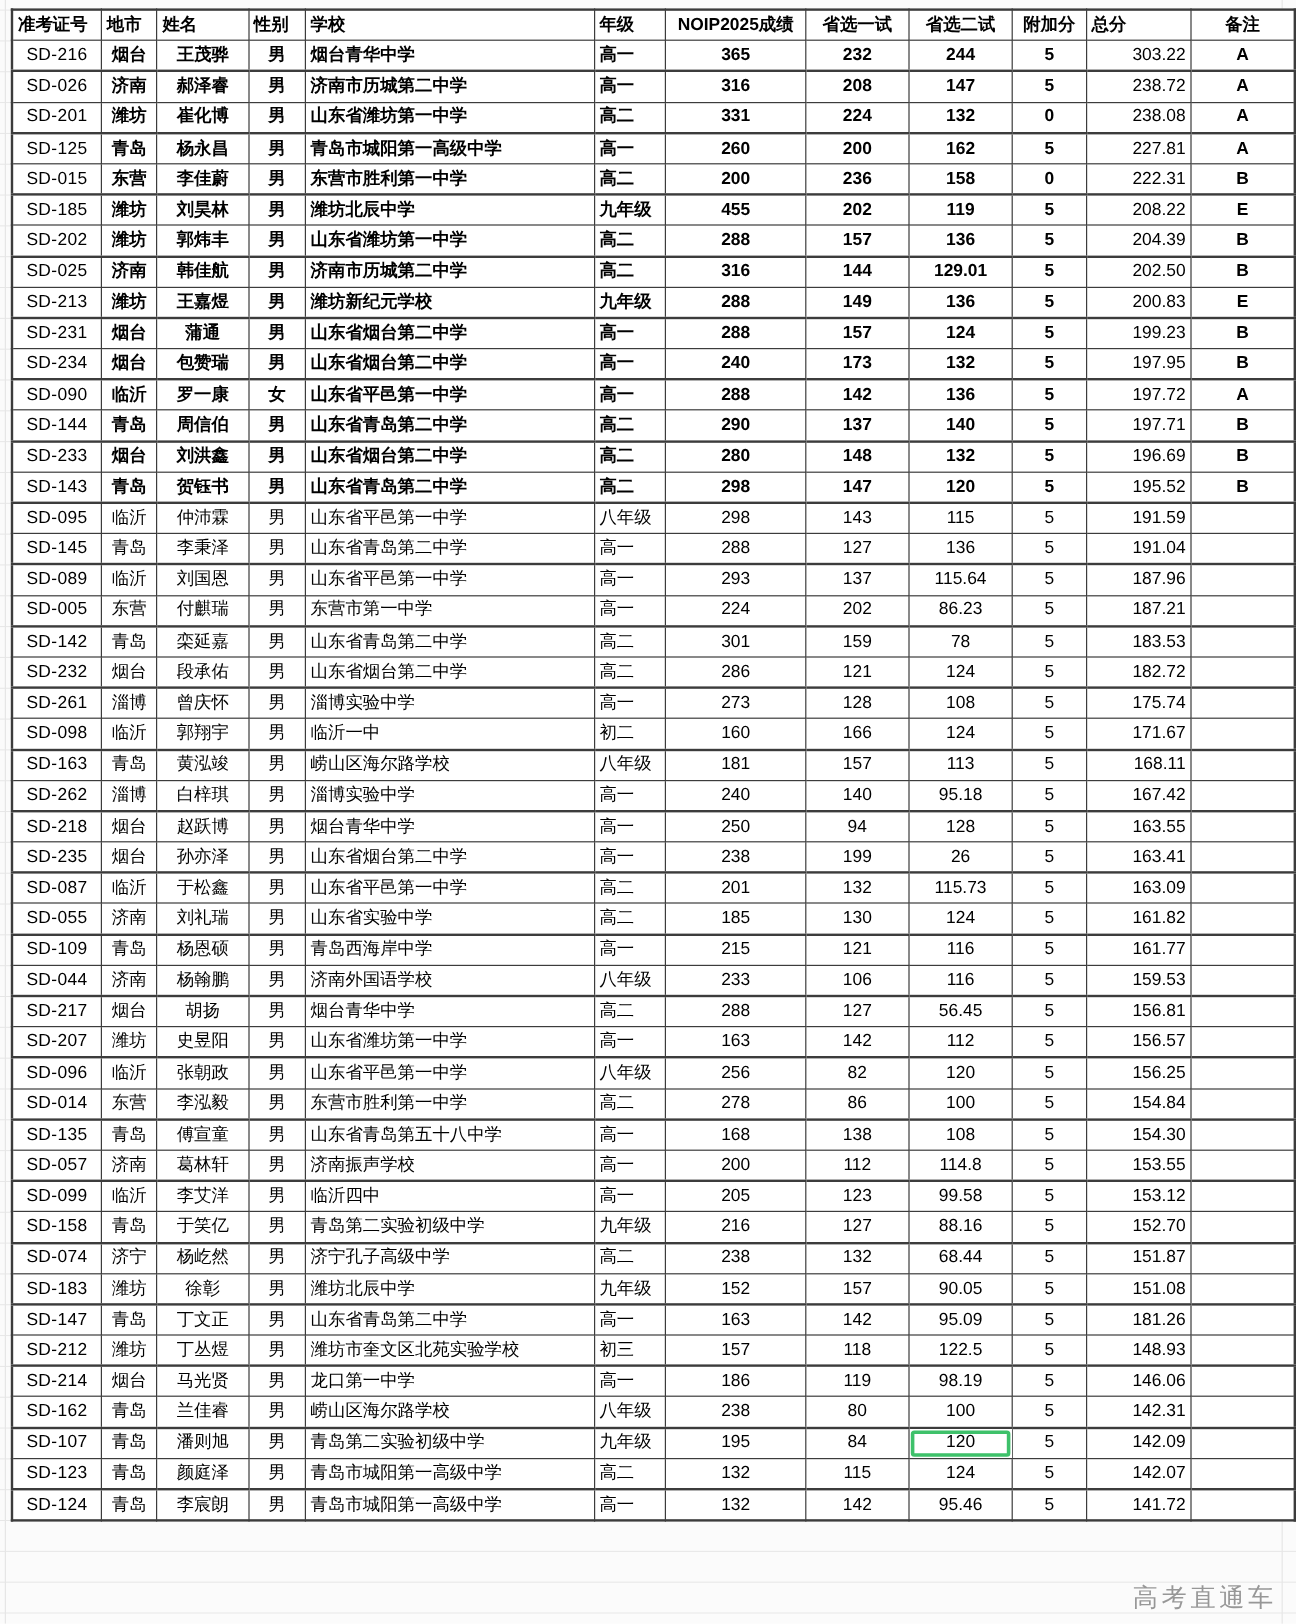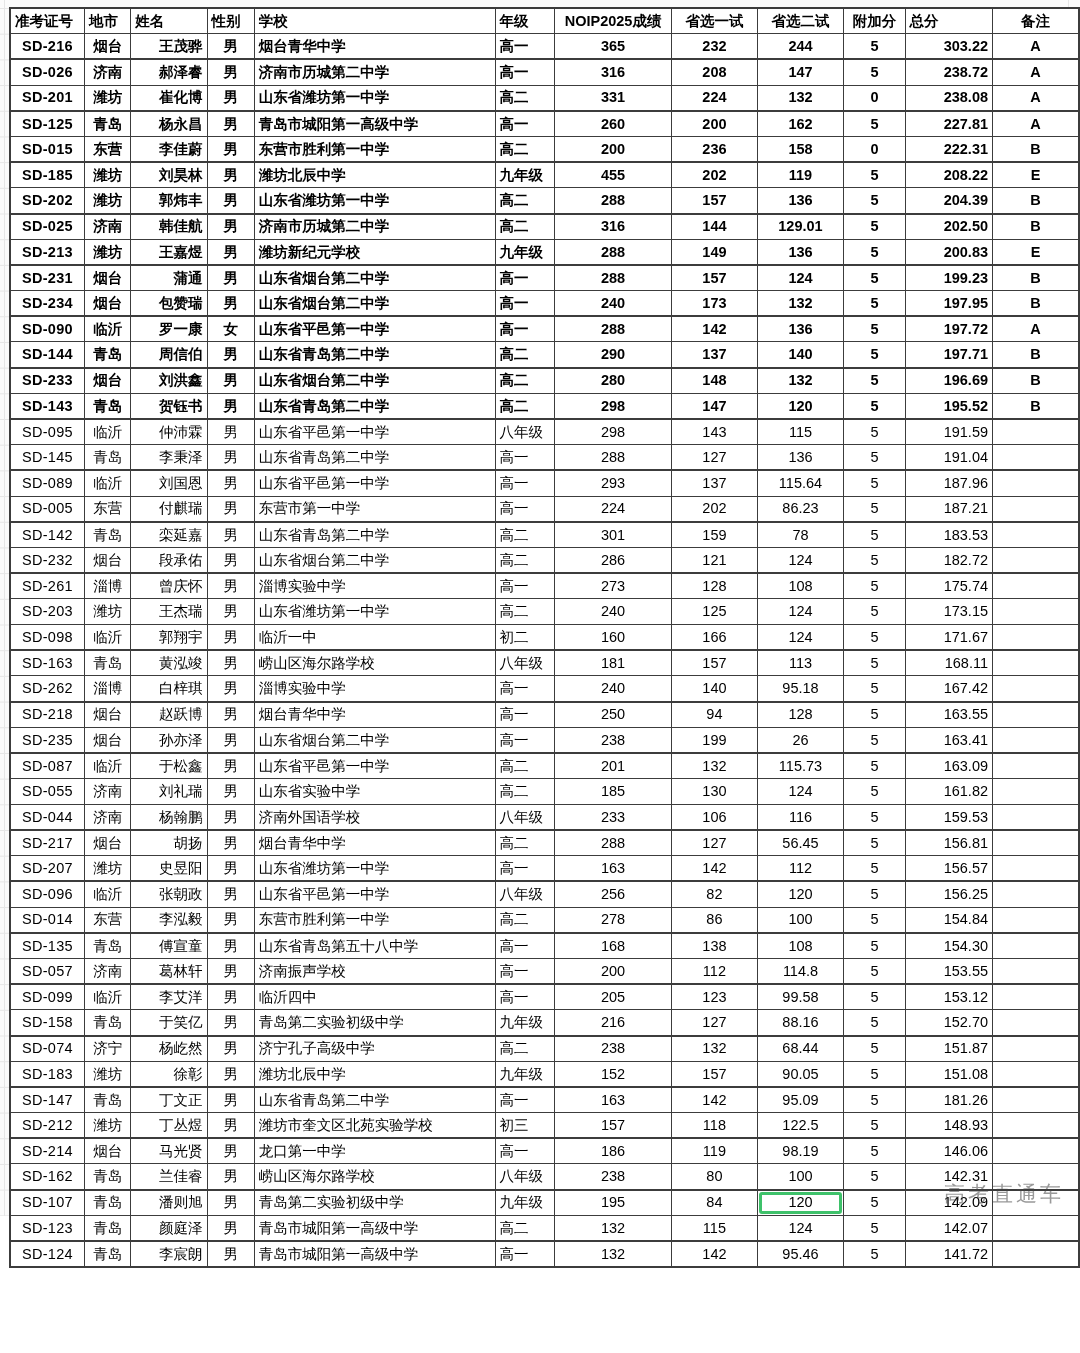--- a/index.html
+++ b/index.html
@@ -10,21 +10,21 @@
   body {
     width: 1080px;
     height: 1353px;
     overflow: hidden;
     font-family: "Liberation Sans", "DejaVu Sans", sans-serif;
     color: #000;
   }
   #sheet {
     position: relative;
     width: 1080px;
-    height: 1216px;
+    height: 1353px;
     background: #fbfbfb;
     box-sizing: border-box;
   }
   
   .bg-grid {
     position: absolute;
     inset: 0;
     background-image:
       linear-gradient(to bottom, #e6e6e6 1px, transparent 1px);
     background-size: 100% 25.7px;
@@ -76,32 +76,32 @@
   th.c-grade  { width: 60px; }
   th.c-noip   { width: 118px; text-align: center; }
   th.c-p1     { width: 87px; text-align: center; }
   th.c-p2     { width: 88px; text-align: center; }
   th.c-bonus  { width: 62px; text-align: center; }
   th.c-total  { width: 90px; text-align: left; }
   th.c-remark { width: 90px; text-align: center; }
 
   td.ticket { text-align: center; letter-spacing: .3px; }
   td.city   { text-align: center; }
-  td.name   { text-align: right; }
+  td.name   { text-align: center; }
   td.gender { text-align: center; }
   td.school { text-align: left; }
   td.grade  { text-align: left; }
   td.noip, td.p1, td.p2 { text-align: center; }
   td.bonus  { text-align: center; font-size: 12.5px; }
   td.total  { text-align: right; padding-right: 3px; }
   td.remark { text-align: center; font-size: 16px; }
 
   tr.bold td { font-weight: bold; }
   tr.bold td.ticket,
-  tr.bold td.total { font-weight: bold; }
+  tr.bold td.total { font-weight: normal; }
   tr.bold td.bonus { font-weight: bold; }
 
   
   tr.thick td { border-top: 2px solid #3c3c3c; }
 
   
   td.highlight {
     position: relative;
   }
   td.highlight::after {
@@ -453,34 +453,20 @@
           <td class="school">淄博实验中学</td>
           <td class="grade">高一</td>
           <td class="noip">273</td>
           <td class="p1">128</td>
           <td class="p2">108</td>
           <td class="bonus">5</td>
           <td class="total">175.74</td>
           <td class="remark"></td>
         </tr>
         <tr>
-          <td class="ticket">SD-203</td>
-          <td class="city">潍坊</td>
-          <td class="name">王杰瑞</td>
-          <td class="gender">男</td>
-          <td class="school">山东省潍坊第一中学</td>
-          <td class="grade">高二</td>
-          <td class="noip">240</td>
-          <td class="p1">125</td>
-          <td class="p2">124</td>
-          <td class="bonus">5</td>
-          <td class="total">173.15</td>
-          <td class="remark"></td>
-        </tr>
-        <tr>
           <td class="ticket">SD-098</td>
           <td class="city">临沂</td>
           <td class="name">郭翔宇</td>
           <td class="gender">男</td>
           <td class="school">临沂一中</td>
           <td class="grade">初二</td>
           <td class="noip">160</td>
           <td class="p1">166</td>
           <td class="p2">124</td>
           <td class="bonus">5</td>
@@ -562,20 +548,34 @@
           <td class="city">济南</td>
           <td class="name">刘礼瑞</td>
           <td class="gender">男</td>
           <td class="school">山东省实验中学</td>
           <td class="grade">高二</td>
           <td class="noip">185</td>
           <td class="p1">130</td>
           <td class="p2">124</td>
           <td class="bonus">5</td>
           <td class="total">161.82</td>
+          <td class="remark"></td>
+        </tr>
+        <tr class="thick">
+          <td class="ticket">SD-109</td>
+          <td class="city">青岛</td>
+          <td class="name">杨恩硕</td>
+          <td class="gender">男</td>
+          <td class="school">青岛西海岸中学</td>
+          <td class="grade">高一</td>
+          <td class="noip">215</td>
+          <td class="p1">121</td>
+          <td class="p2">116</td>
+          <td class="bonus">5</td>
+          <td class="total">161.77</td>
           <td class="remark"></td>
         </tr>
         <tr>
           <td class="ticket">SD-044</td>
           <td class="city">济南</td>
           <td class="name">杨翰鹏</td>
           <td class="gender">男</td>
           <td class="school">济南外国语学校</td>
           <td class="grade">八年级</td>
           <td class="noip">233</td>

